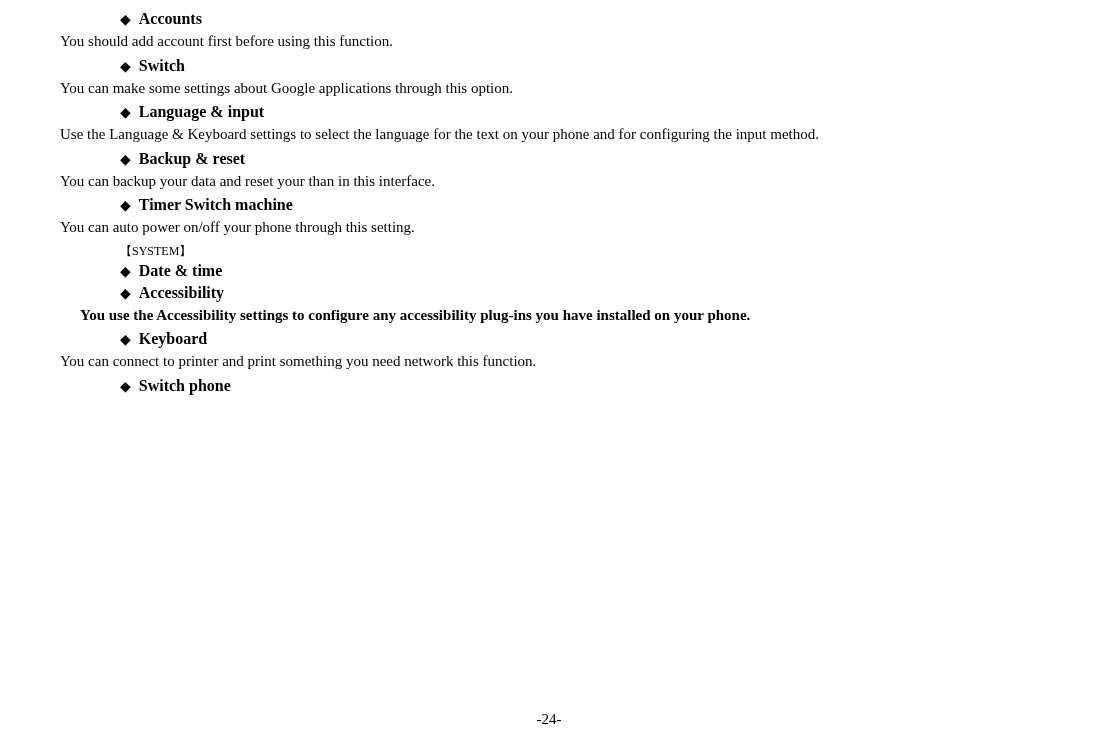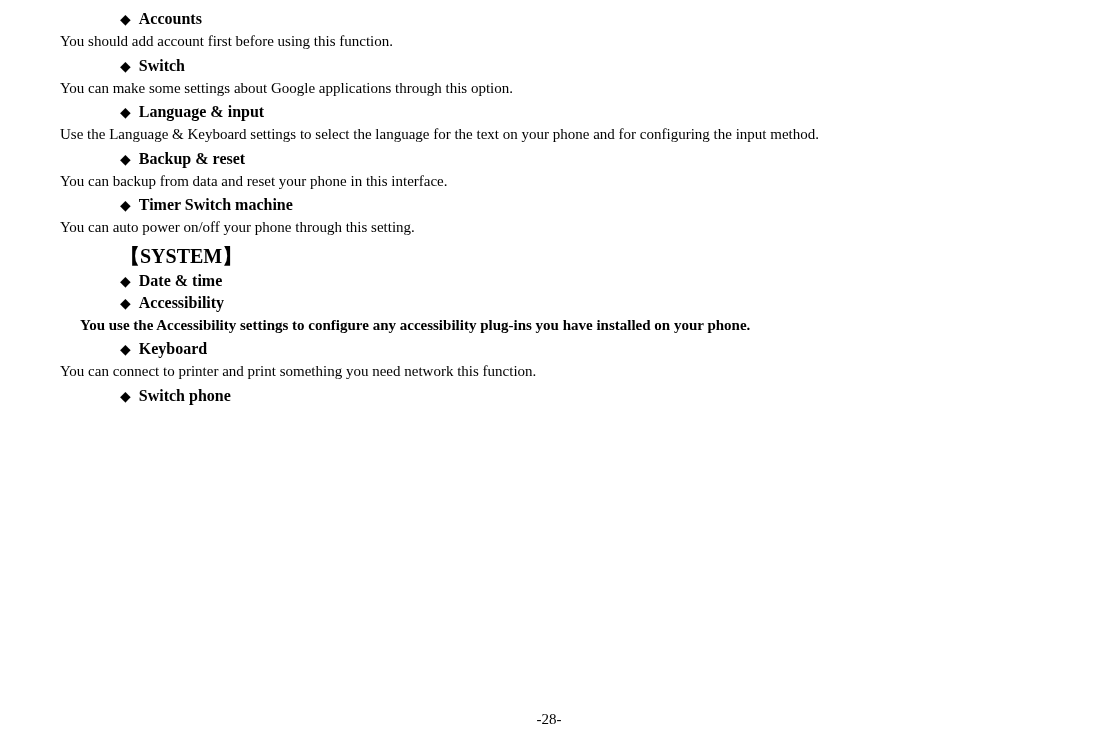--- a/index.html
+++ b/index.html
@@ -45,22 +45,22 @@
       font-size: 15px;
       line-height: 1.5;
       text-align: justify;
     }
     .body-indent {
       padding-left: 20px;
       padding-right: 10px;
     }
     .system-label {
       padding-left: 80px;
-      font-size: 20px;
-      font-weight: bold;
+      font-size: 12px;
+      font-weight: normal;
       margin-bottom: 2px;
       margin-top: 4px;
     }
     .page-number {
       position: absolute;
       bottom: 8px;
       left: 50%;
       transform: translateX(-50%);
       font-size: 15px;
     }
@@ -92,21 +92,21 @@
       <span class="heading-text">Language &amp; input</span>
     </div>
     <div class="body-text body-indent">Use the Language &amp; Keyboard settings to select the language for the text on your phone and for configuring the input method.</div>
   </div>
 
   <div class="section">
     <div class="heading-line">
       <span class="diamond">◆</span>
       <span class="heading-text">Backup &amp; reset</span>
     </div>
-    <div class="body-text body-indent">You can backup from data and reset your phone in this interface.</div>
+    <div class="body-text body-indent">You can backup your data and reset your than in this interface.</div>
   </div>
 
   <div class="section">
     <div class="heading-line">
       <span class="diamond">◆</span>
       <span class="heading-text">Timer Switch machine</span>
     </div>
     <div class="body-text body-indent">You can auto power on/off your phone through this setting.</div>
   </div>
 
@@ -135,15 +135,15 @@
     <div class="body-text body-indent">You can connect to printer and print something you need network this function.</div>
   </div>
 
   <div class="section">
     <div class="heading-line">
       <span class="diamond">◆</span>
       <span class="heading-text">Switch phone</span>
     </div>
   </div>
 
-  <div class="page-number">-28-</div>
+  <div class="page-number">-24-</div>
 
 </div>
 
 </body></html>

